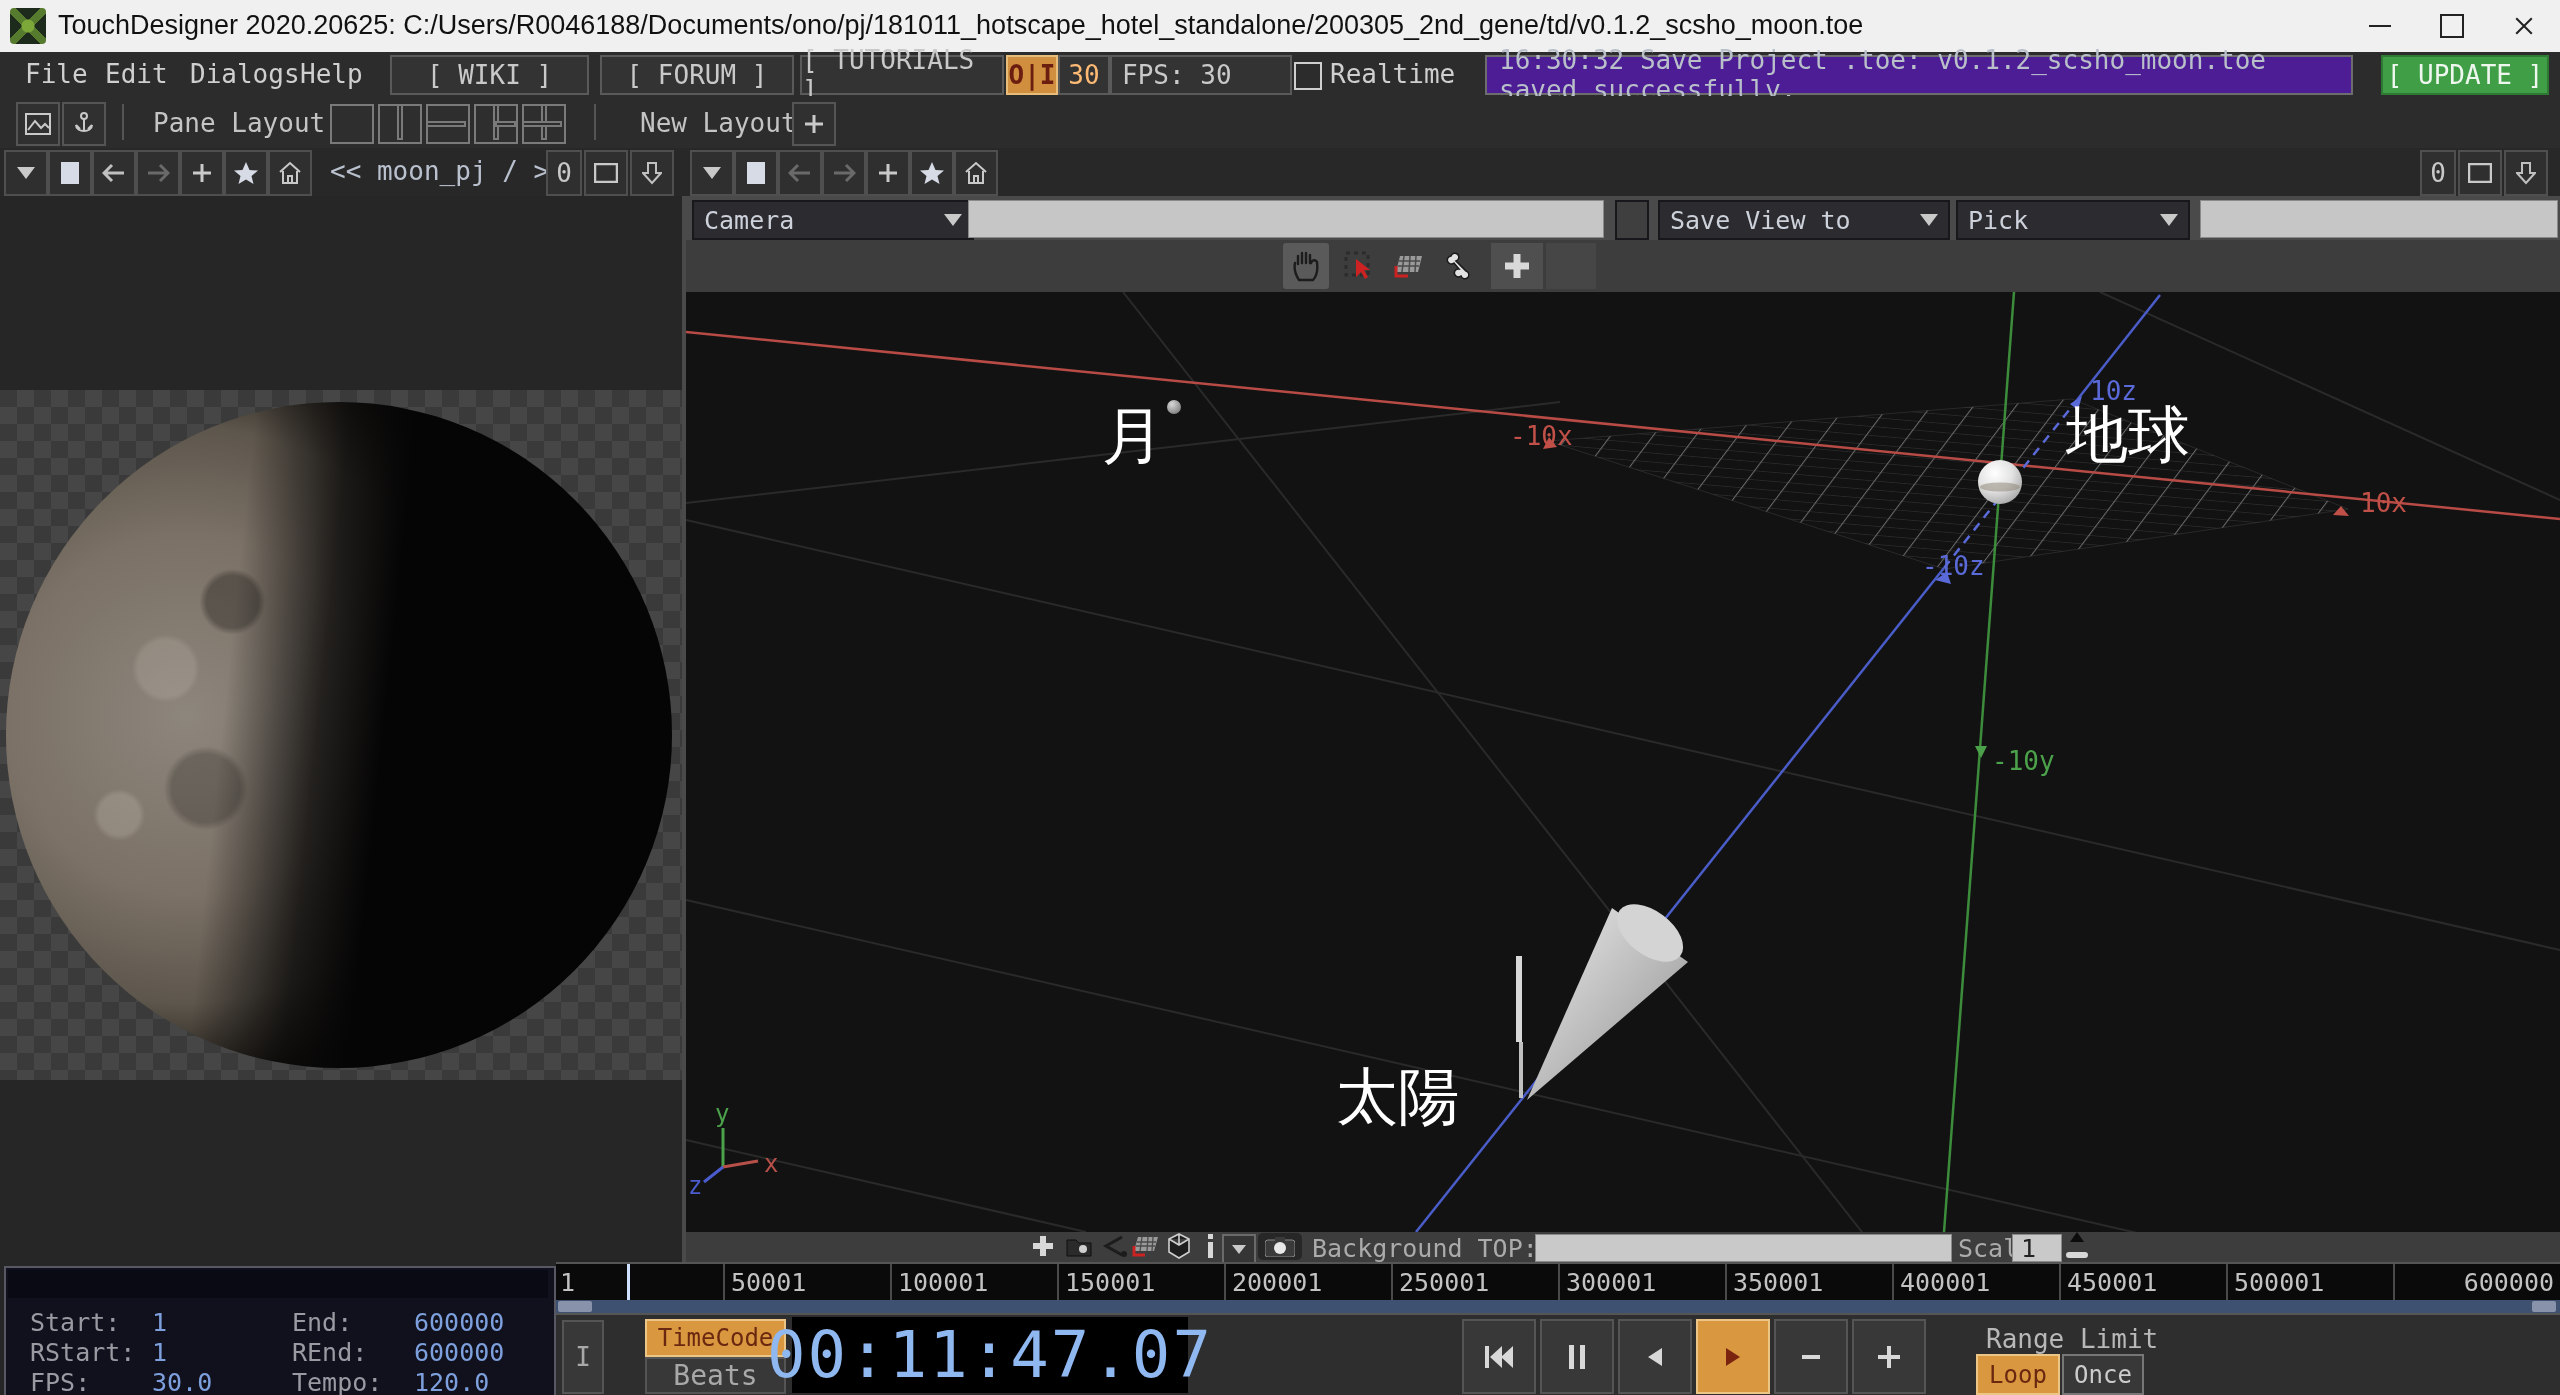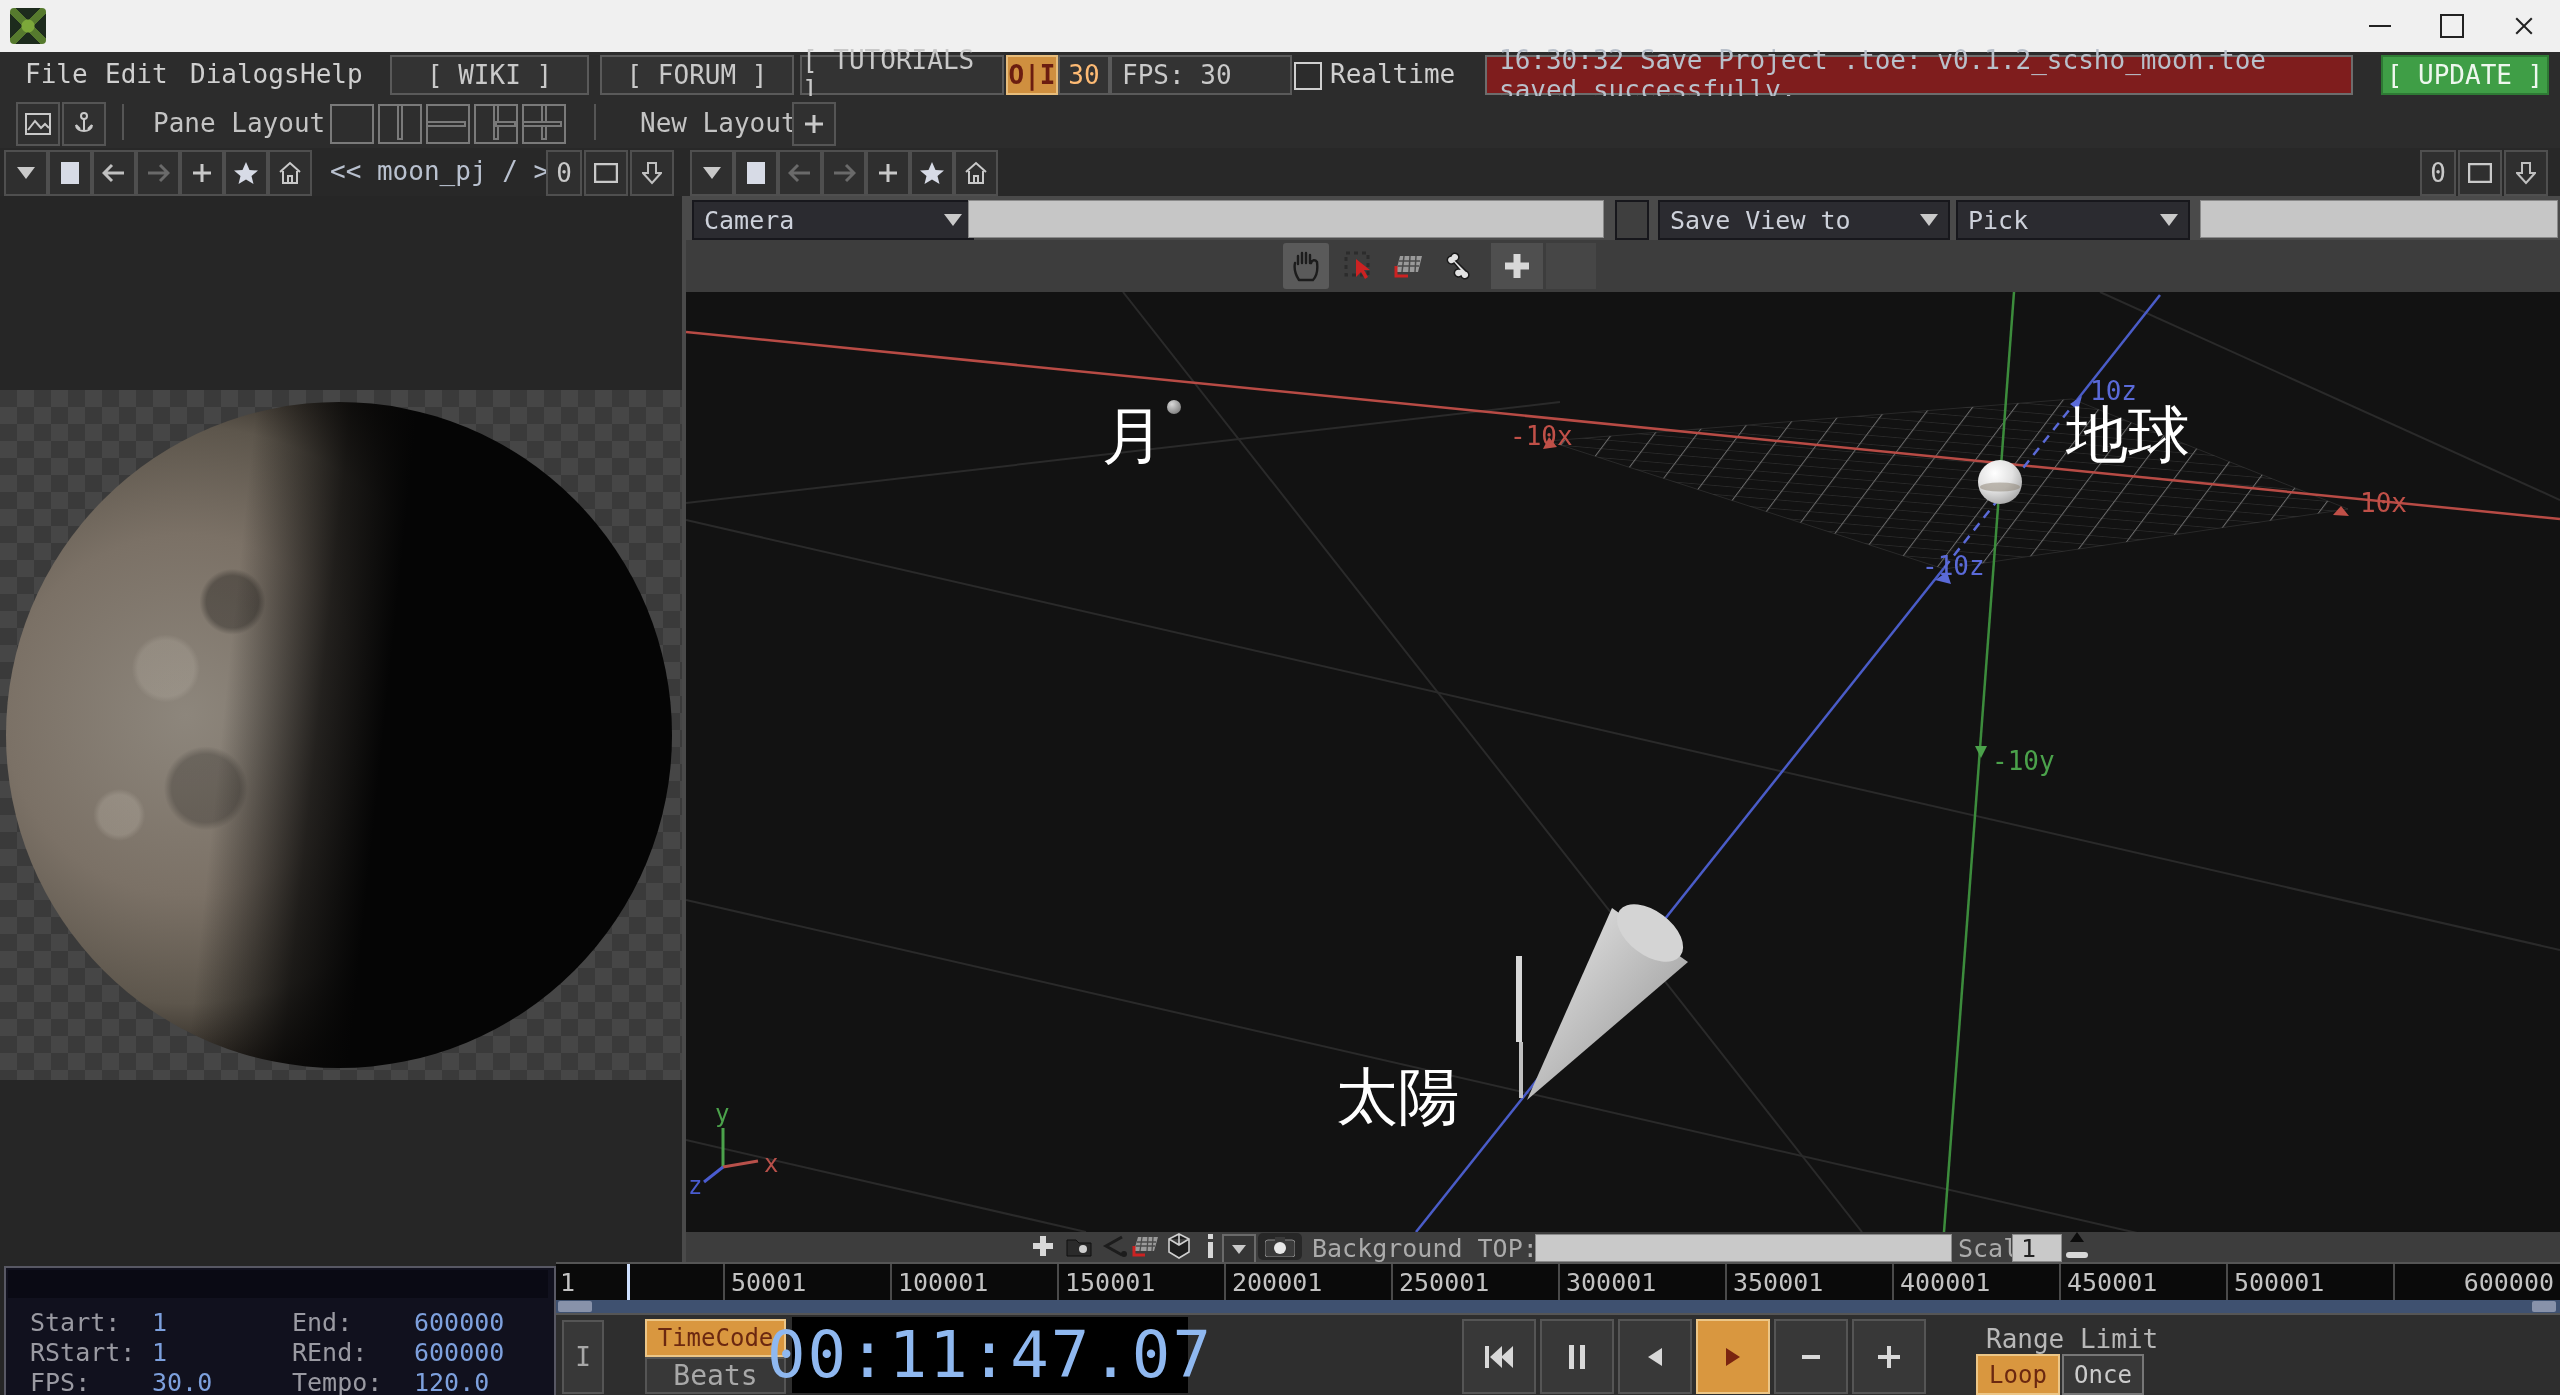--- a/index.html
+++ b/index.html
@@ -20,21 +20,21 @@
   .glyph-close:before,.glyph-close:after{content:"";position:absolute;left:10px;top:0;width:2px;height:22px;background:#222;}
   .glyph-close:before{transform:rotate(45deg);} .glyph-close:after{transform:rotate(-45deg);}
   
   .menubar{left:0;top:52px;width:2560px;height:44px;background:#2c2c2c;border-bottom:2px solid #1e1e1e;}
   .menu-item{position:absolute;top:0;height:44px;display:flex;align-items:center;color:#cfcfcf;}
   .boxbtn{position:absolute;top:3px;height:36px;background:#333;border:2px solid #5a5a5a;
           display:flex;align-items:center;justify-content:center;color:#c9c9c9;}
   .oi-btn{background:#cf8f3f;border-color:#e7bd7c;color:#6b1d10;font-weight:bold;}
   .dim-box{color:#fdba74;}
   .checkbox{position:absolute;top:10px;width:24px;height:24px;border:2px solid #cfcfcf;background:#2c2c2c;}
-  .statusbox{background:#7f1d1d;border:2px solid #6d6d6d;color:#b9c0ca;justify-content:flex-start;padding-left:12px;}
+  .statusbox{background:#4c1d95;border:2px solid #6d6d6d;color:#b9c0ca;justify-content:flex-start;padding-left:12px;}
   .update-btn{background:#3f9e46;border:2px solid #2e7a34;color:#eef7ee;}
   
   .toolbar2{left:0;top:96px;width:2560px;height:52px;background:#2c2c2c;border-bottom:2px solid #1a1a1a;}
   .tbtn{position:absolute;top:6px;width:40px;height:40px;background:#303030;border:2px solid #555;
         display:flex;align-items:center;justify-content:center;}
   .vdiv{position:absolute;top:8px;width:2px;height:36px;background:#555;}
   .laybtn{position:absolute;top:8px;width:40px;height:36px;border:2px solid #7a7a7a;background:#2e2e2e;}
   .laybtn .in{position:absolute;background:#2e2e2e;border:2px solid #7a7a7a;}
   .label{position:absolute;color:#c4c4c4;}
   
@@ -98,20 +98,21 @@
   .iv{position:absolute;color:#7da0dd;font-size:25px;}
   svg text{font-family:"DejaVu Sans Mono", monospace;}
 </style>
 </head>
 <body>
 
 <div id="app">
 
   <div class="abs titlebar">
     <span class="td-icon"></span>
+    <span style="position:absolute;left:58px;top:10px;">TouchDesigner 2020.20625: C:/Users/R0046188/Documents/ono/pj/181011_hotscape_hotel_standalone/200305_2nd_gene/td/v0.1.2_scsho_moon.toe</span>
   </div>
   <div class="win-btn" style="left:2344px;">
       <span class="glyph-min"></span>
     </div>
   <div class="win-btn" style="left:2416px;">
       <span class="glyph-max"></span>
     </div>
   <div class="win-btn" style="left:2488px;">
       <span class="glyph-close"></span>
     </div>

